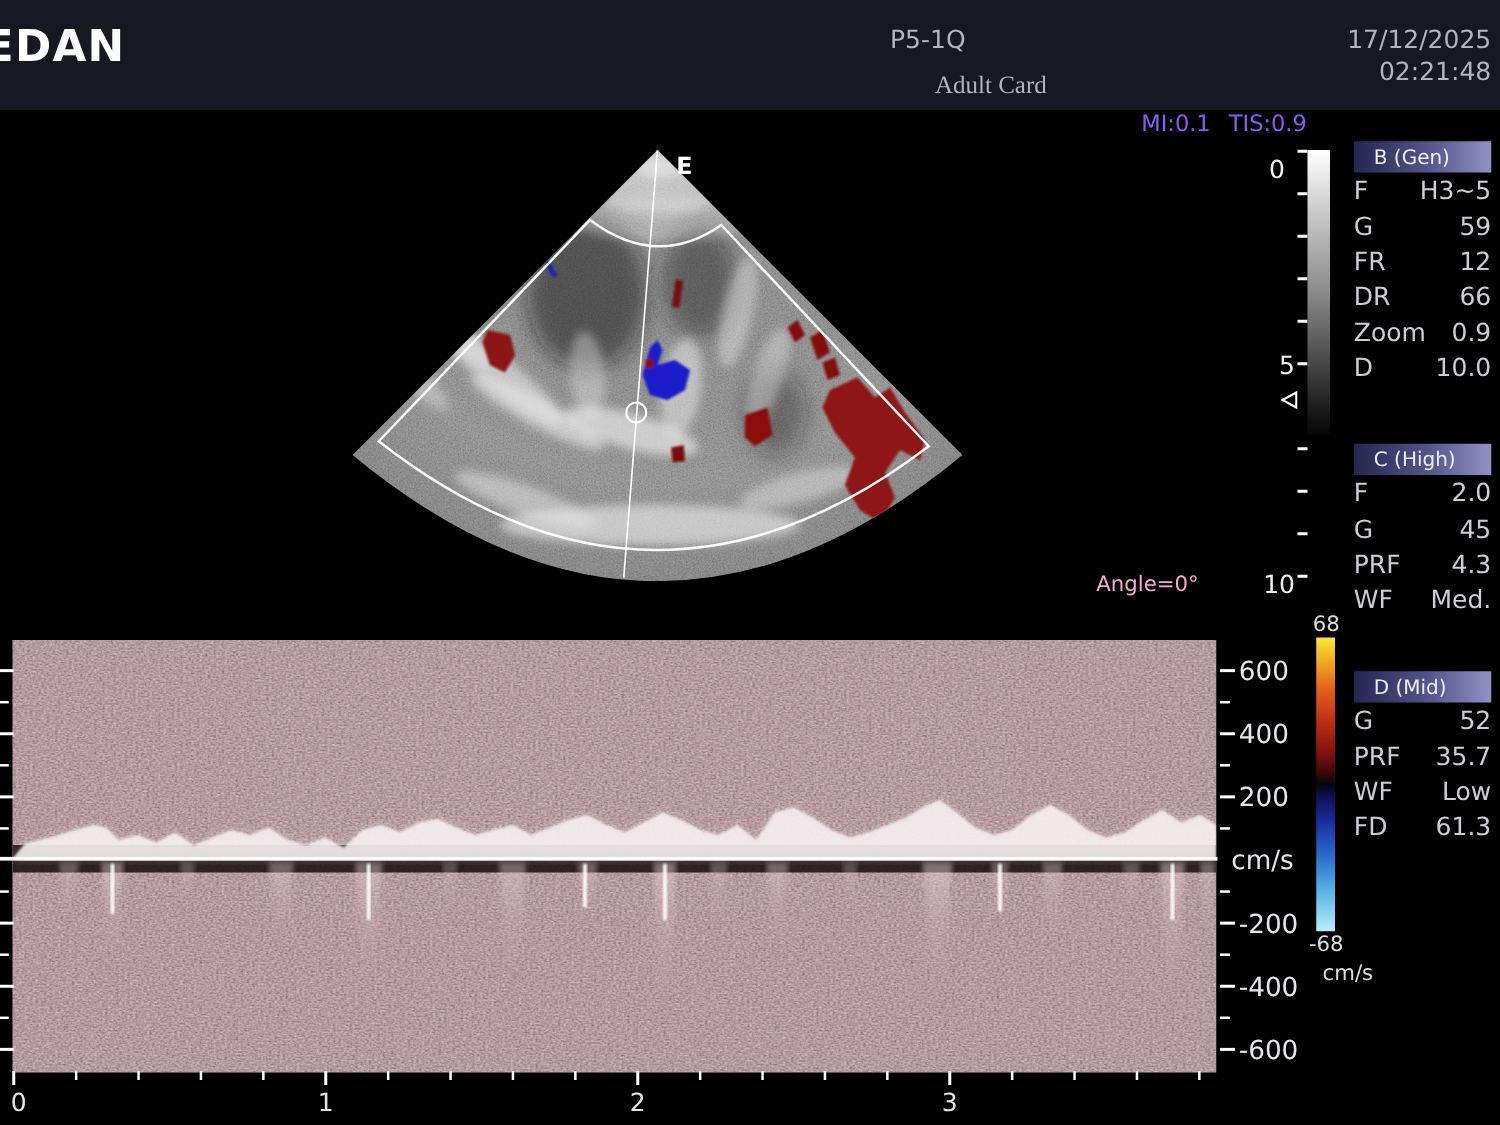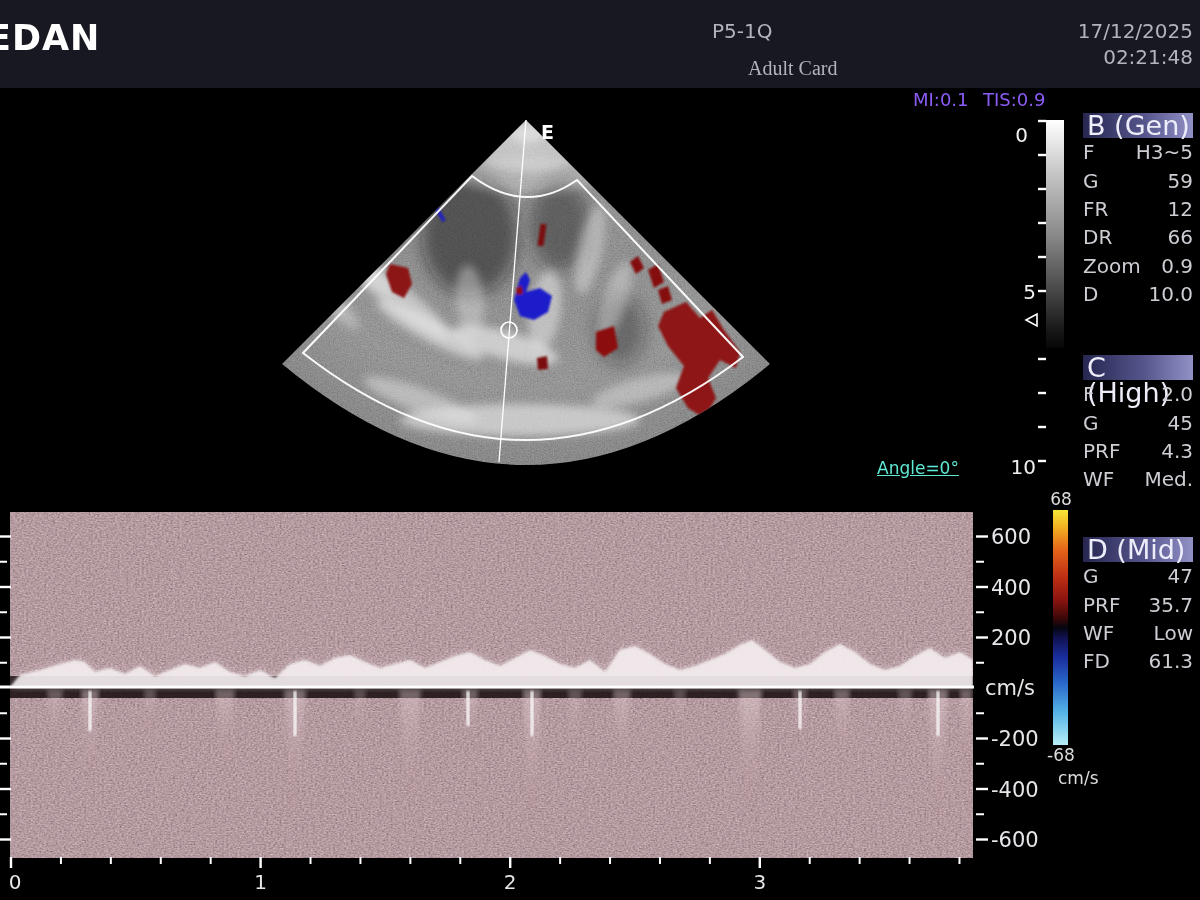--- a/index.html
+++ b/index.html
@@ -6,23 +6,23 @@
   #screen{position:relative;width:1200px;height:900px;background:#000;overflow:hidden;
           font-family:"DejaVu Sans","Liberation Sans",sans-serif;}
   #gfx{position:absolute;left:0;top:0;}
   .topbar{position:absolute;left:0;top:0;width:1200px;height:88px;background:#181822;}
   .logo{position:absolute;left:-13px;top:18px;font-size:35px;font-weight:bold;color:#ffffff;letter-spacing:1px;}
   .hdrtxt{position:absolute;font-size:20px;color:#b3b3bd;white-space:nowrap;}
   .probe{left:712px;top:19px;} .preset{left:748px;top:57px;font-family:Liberation Serif, serif;}
   .dt{right:7px;top:19px;text-align:left;} .tm{right:7px;top:45px;text-align:right;}
   .idx{position:absolute;font-size:18px;color:#8b5cf6;}
   .mi{left:913px;top:89px;} .tis{left:983px;top:89px;}
-  .angle{position:absolute;left:877px;top:458px;font-size:17px;color:#5eead4;text-decoration:underline;}
+  .angle{position:absolute;left:877px;top:458px;font-size:17px;color:#f9a8d4;}
   .panel{position:absolute;left:1083px;width:110px;}
-  .panel-header{height:25px;line-height:25px;font-size:27px;color:#eeeefb;padding-left:4px;
+  .panel-header{height:25px;line-height:25px;font-size:16px;color:#eeeefb;padding-left:16px;
       background:linear-gradient(90deg,#262650 0%,#55558c 55%,#9191c6 100%);}
   .panel-row{display:flex;justify-content:space-between;height:28.4px;align-items:center;
       font-size:20px;color:#cdcdd4;}
   svg text{font-family:"DejaVu Sans","Liberation Sans",sans-serif;fill:#e6e6ea;}
   .vel-label{font-size:21px;}
   .time-label{font-size:20px;text-anchor:middle;}
   .depth-label{font-size:20px;text-anchor:end;fill:#f0f0f0;}
   .unit-label{font-size:21px;}
   .cbar-label{font-size:17px;fill:#dcdcdf;}
   .e-mark{font-size:19px;font-weight:bold;fill:#ffffff;}
@@ -335,21 +335,21 @@
           <span>WF</span>
           <span>Med.</span>
         </div>
       </div>
   </div>
   <div class="panel" style="top:537px">
     <div class="panel-header">D (Mid)</div>
     <div>
         <div class="panel-row">
           <span>G</span>
-          <span>47</span>
+          <span>52</span>
         </div>
         <div class="panel-row">
           <span>PRF</span>
           <span>35.7</span>
         </div>
         <div class="panel-row">
           <span>WF</span>
           <span>Low</span>
         </div>
         <div class="panel-row">

